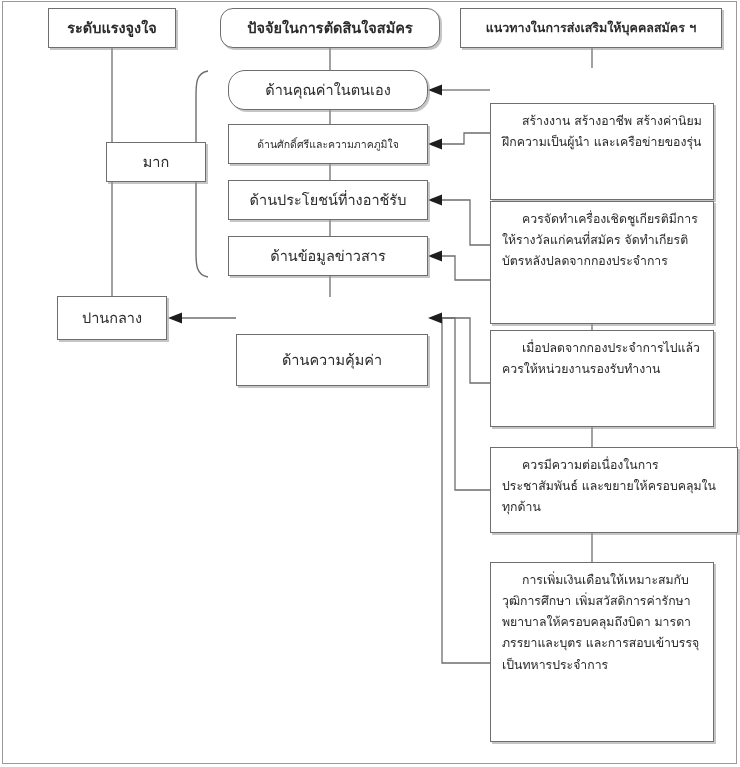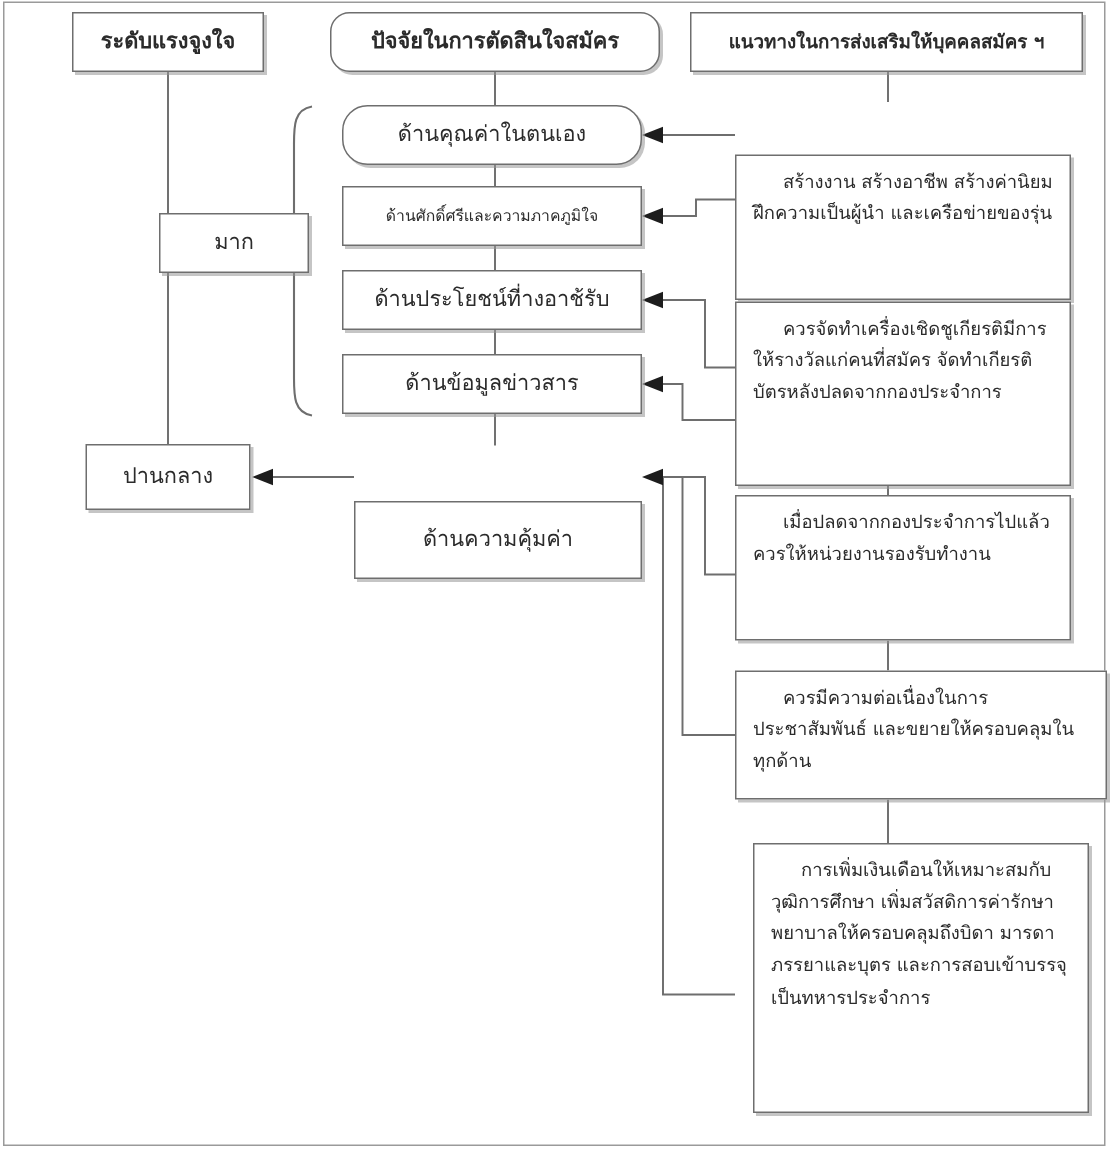--- a/index.html
+++ b/index.html
@@ -199,17 +199,17 @@
   </div>
 
   <div class="node rec" style="left:490px; top:330px; width:224px; height:97px;">
     <span class="txt">เมื่อปลดจากกองประจำการไปแล้ว ควรให้หน่วยงานรองรับทำงาน</span>
   </div>
 
   <div class="node rec" style="left:490px; top:447px; width:248px; height:86px;">
     <span class="txt">ควรมีความต่อเนื่องในการประชาสัมพันธ์ และขยายให้ครอบคลุมในทุกด้าน</span>
   </div>
 
-  <div class="node rec" style="left:502px; top:562px; width:224px; height:180px;">
+  <div class="node rec" style="left:490px; top:562px; width:224px; height:180px;">
     <span class="txt">การเพิ่มเงินเดือนให้เหมาะสมกับวุฒิการศึกษา เพิ่มสวัสดิการค่ารักษา พยาบาลให้ครอบคลุมถึงบิดา มารดา ภรรยาและบุตร และการสอบเข้าบรรจุเป็นทหารประจำการ</span>
   </div>
 
 </div>
 
 </body></html>

